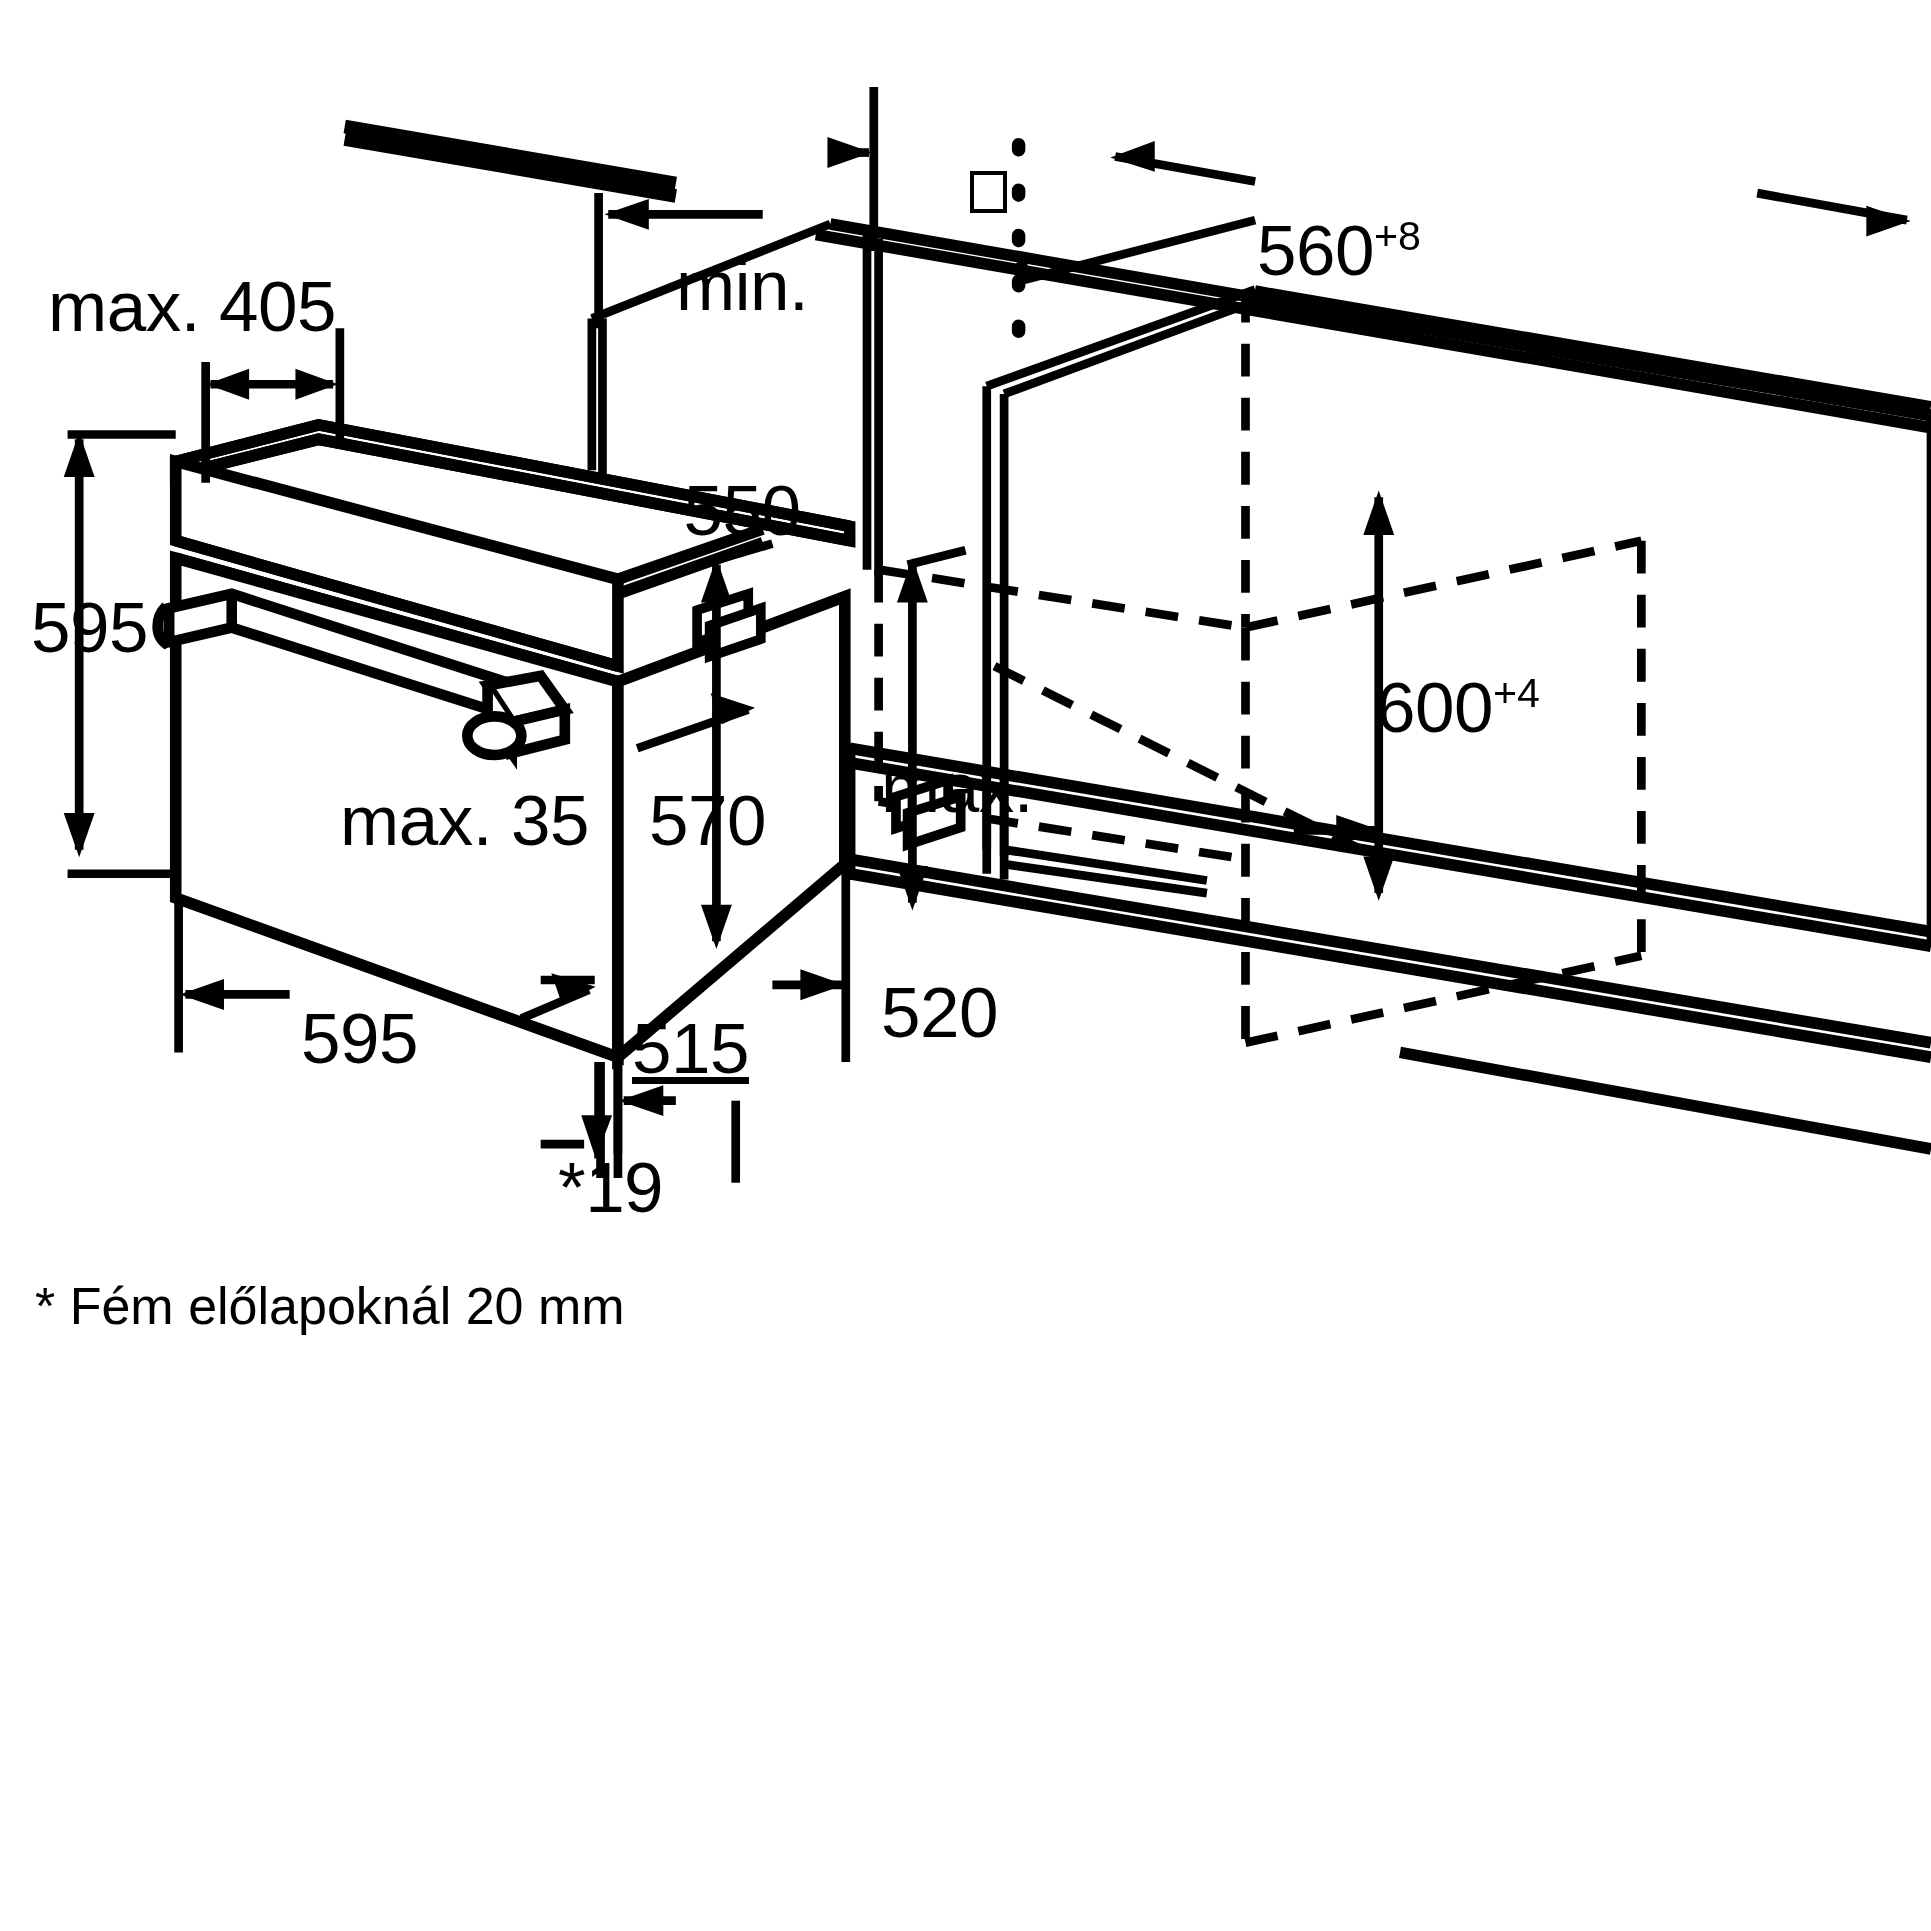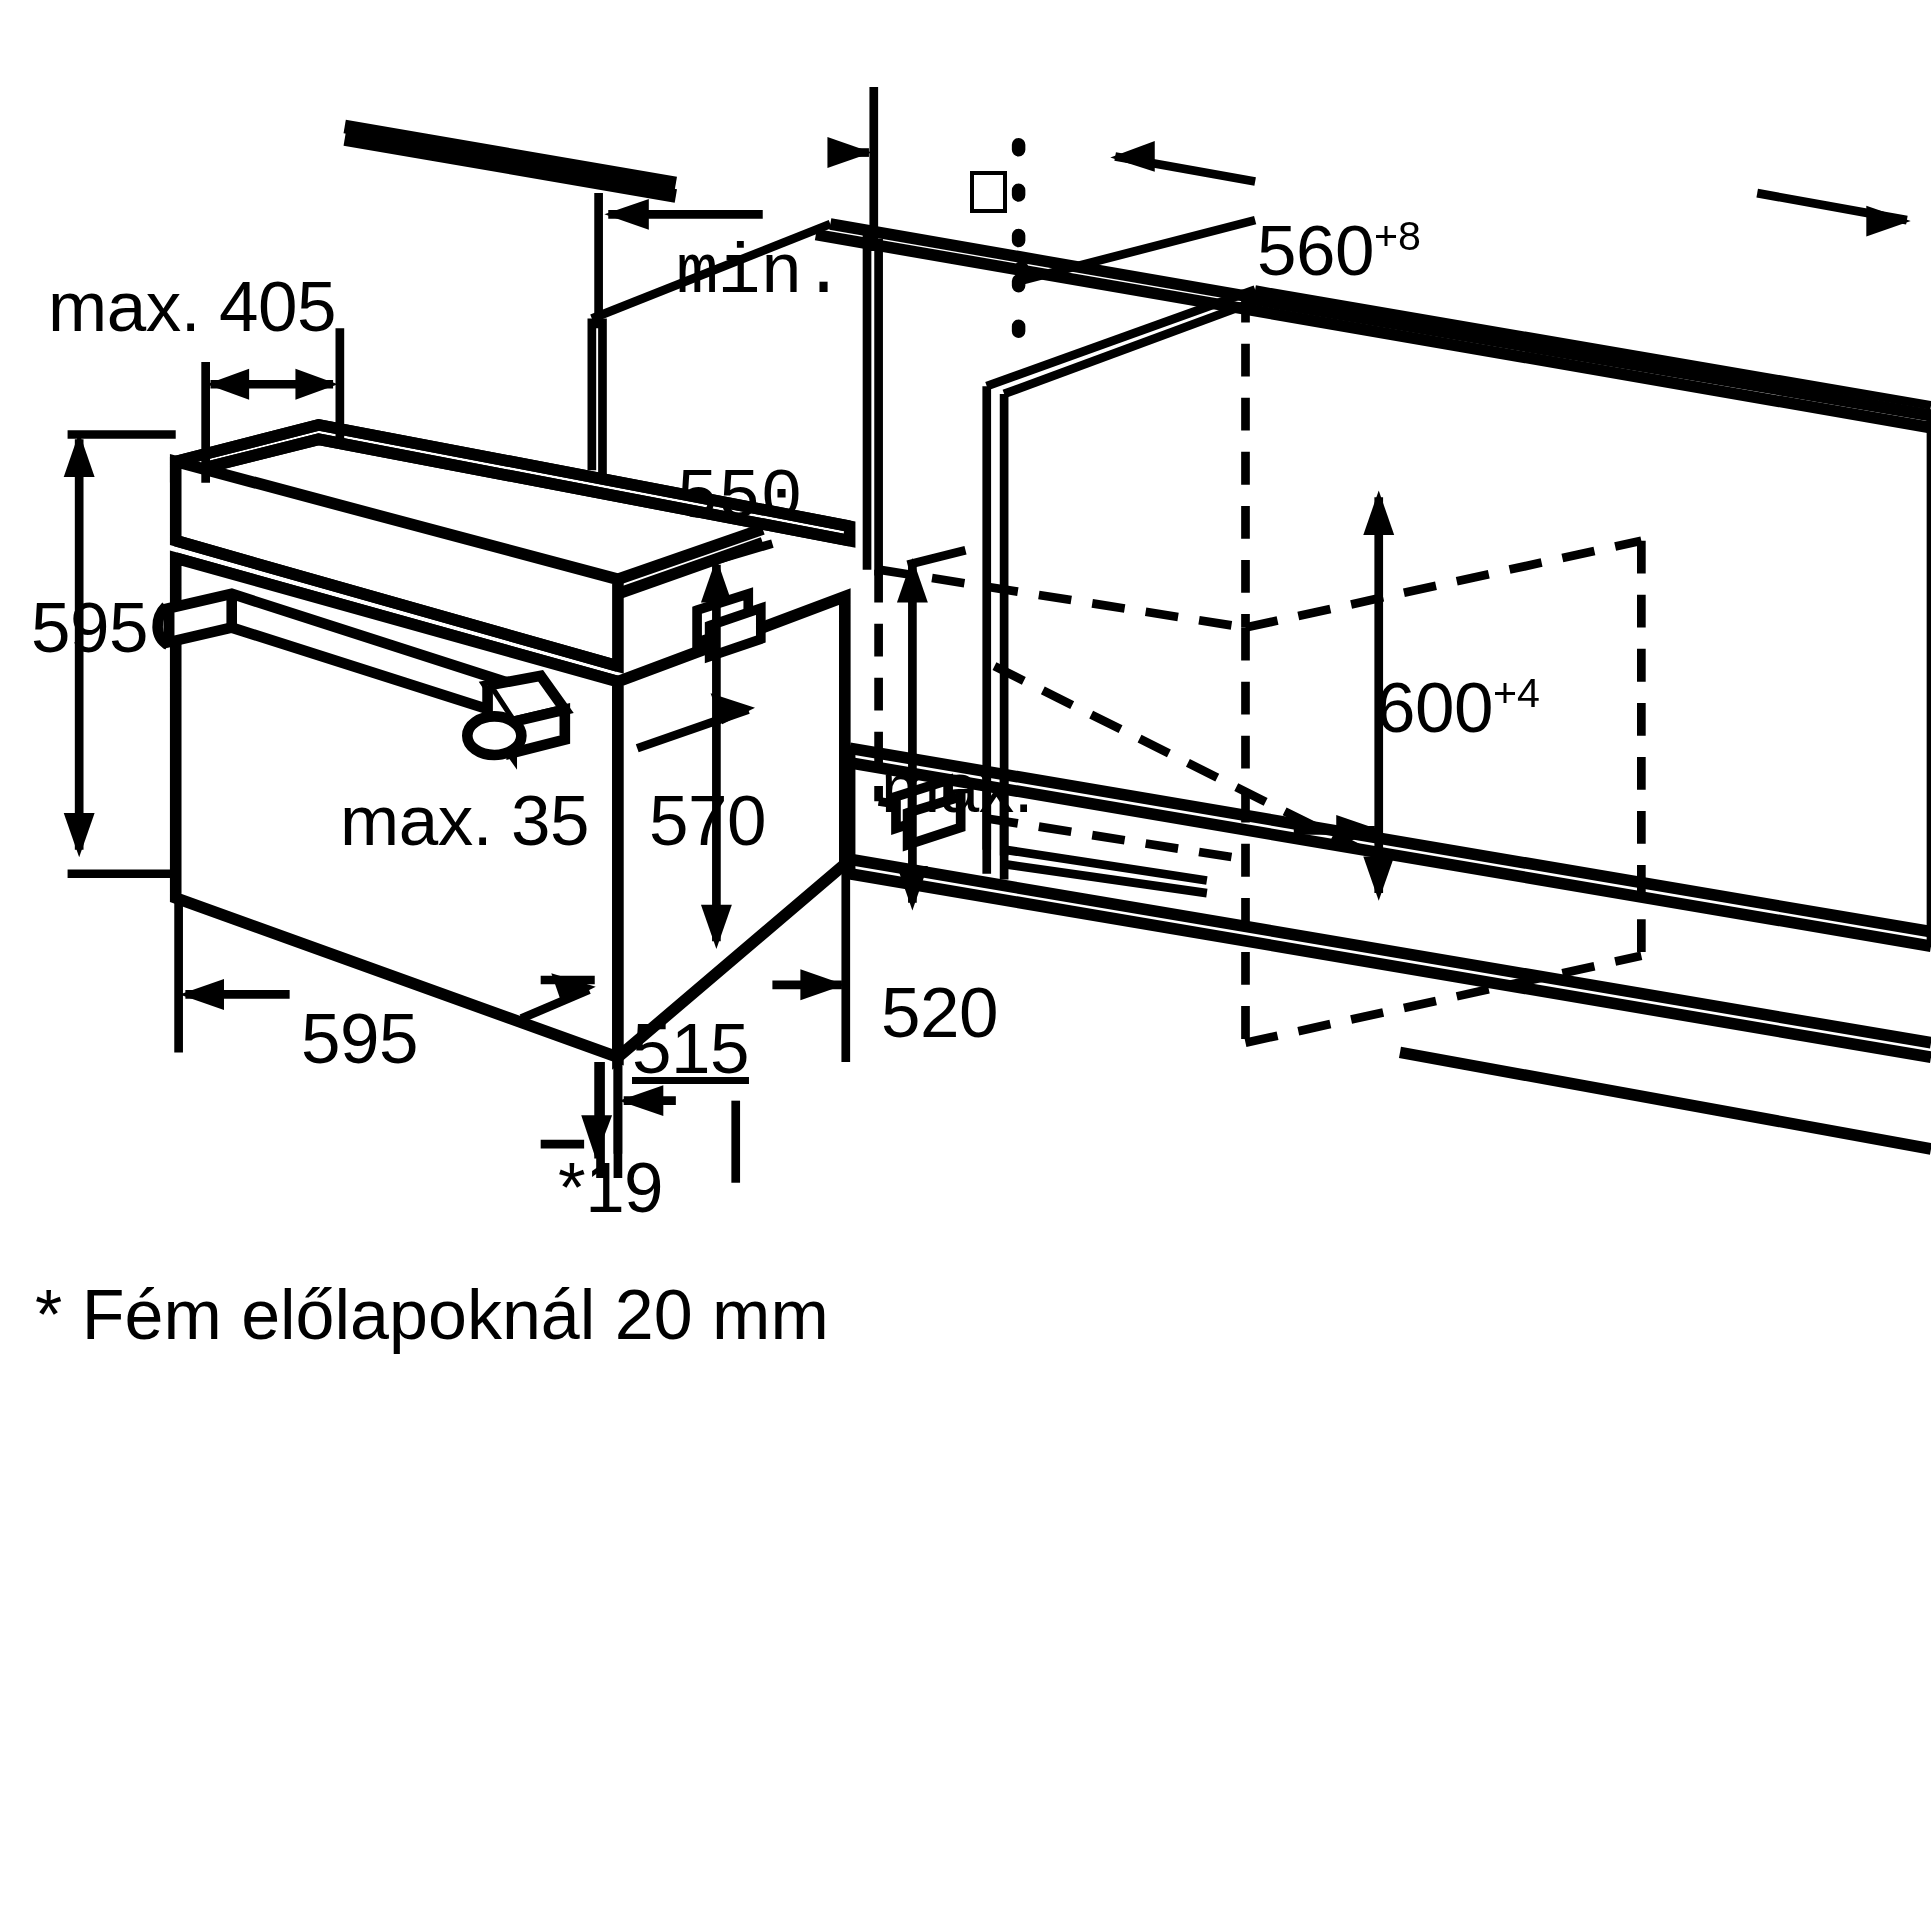--- a/index.html
+++ b/index.html
@@ -28,21 +28,21 @@
     font-family: "Liberation Sans", sans-serif;
     color: #000000;
     white-space: pre;
     line-height: 1.04;
     letter-spacing: -0.5px;
   }
   .lbl.dim {
     font-size: 71px;
   }
   .lbl.foot {
-    font-size: 70px;
+    font-size: 52px;
     letter-spacing: 0px;
   }
   .sup {
     font-size: 0.58em;
     vertical-align: super;
     letter-spacing: 0px;
   }
   .sqsym {
     display: inline-block;
     width: 0.52em;
@@ -265,21 +265,21 @@
         <line x1="622" y1="1100" x2="622" y2="1220"></line>
         <line x1="640" y1="1100" x2="640" y2="1220"></line>
         <line x1="762" y1="1140" x2="762" y2="1225"></line>
         <line x1="605" y1="1185" x2="560" y2="1185"></line>
         <polygon points="617,1200 602,1155 634,1155" fill="#000" stroke="none"></polygon>
       </g>
 
     </g>
   </svg>
 
-  <div class="lbl dim two-line" style="left:676px; top:85px; text-align:left;font-family:Liberation Mono, monospace;">
+  <div class="lbl dim two-line" style="left:676px; top:97px; text-align:center;">
     <div>min.</div>
     <div>550</div>
   </div>
 
   <div class="lbl dim" style="left:893px; top:77px;">
     <span class="sqsym"></span>
   </div>
 
   <div class="lbl dim" style="left:1180px; top:140px;">
     <span>560</span><span class="sup">+8</span>

